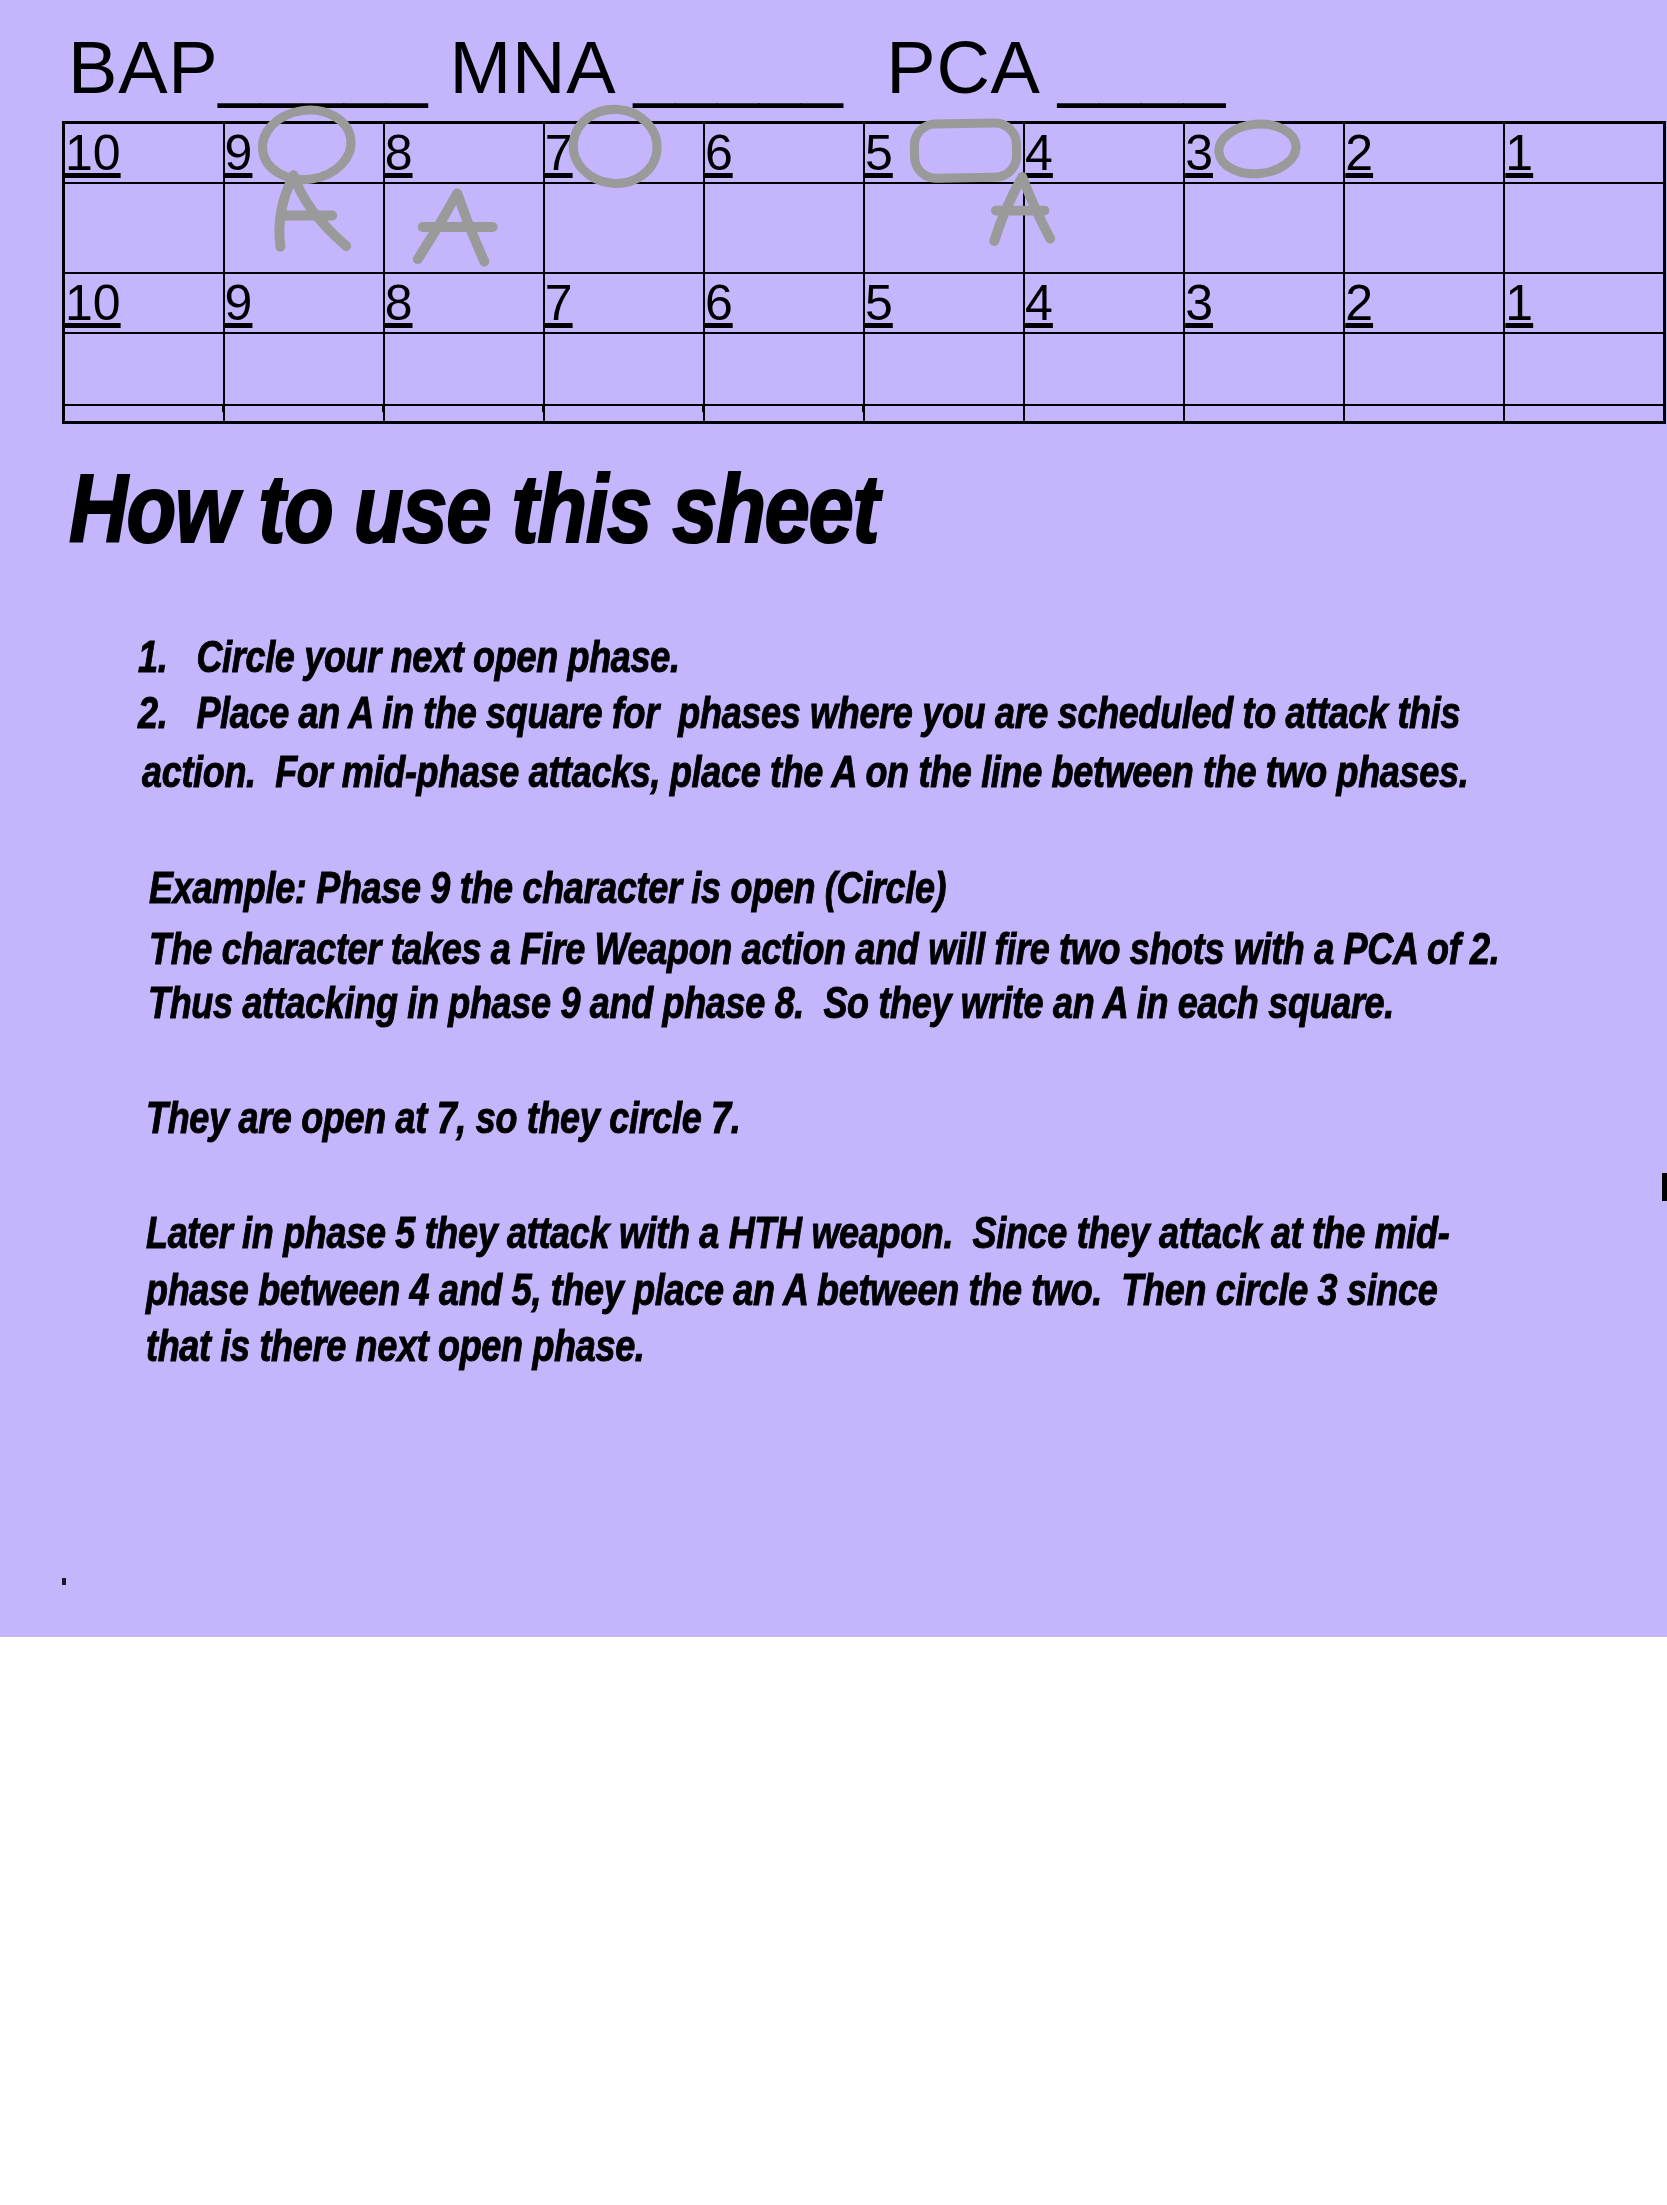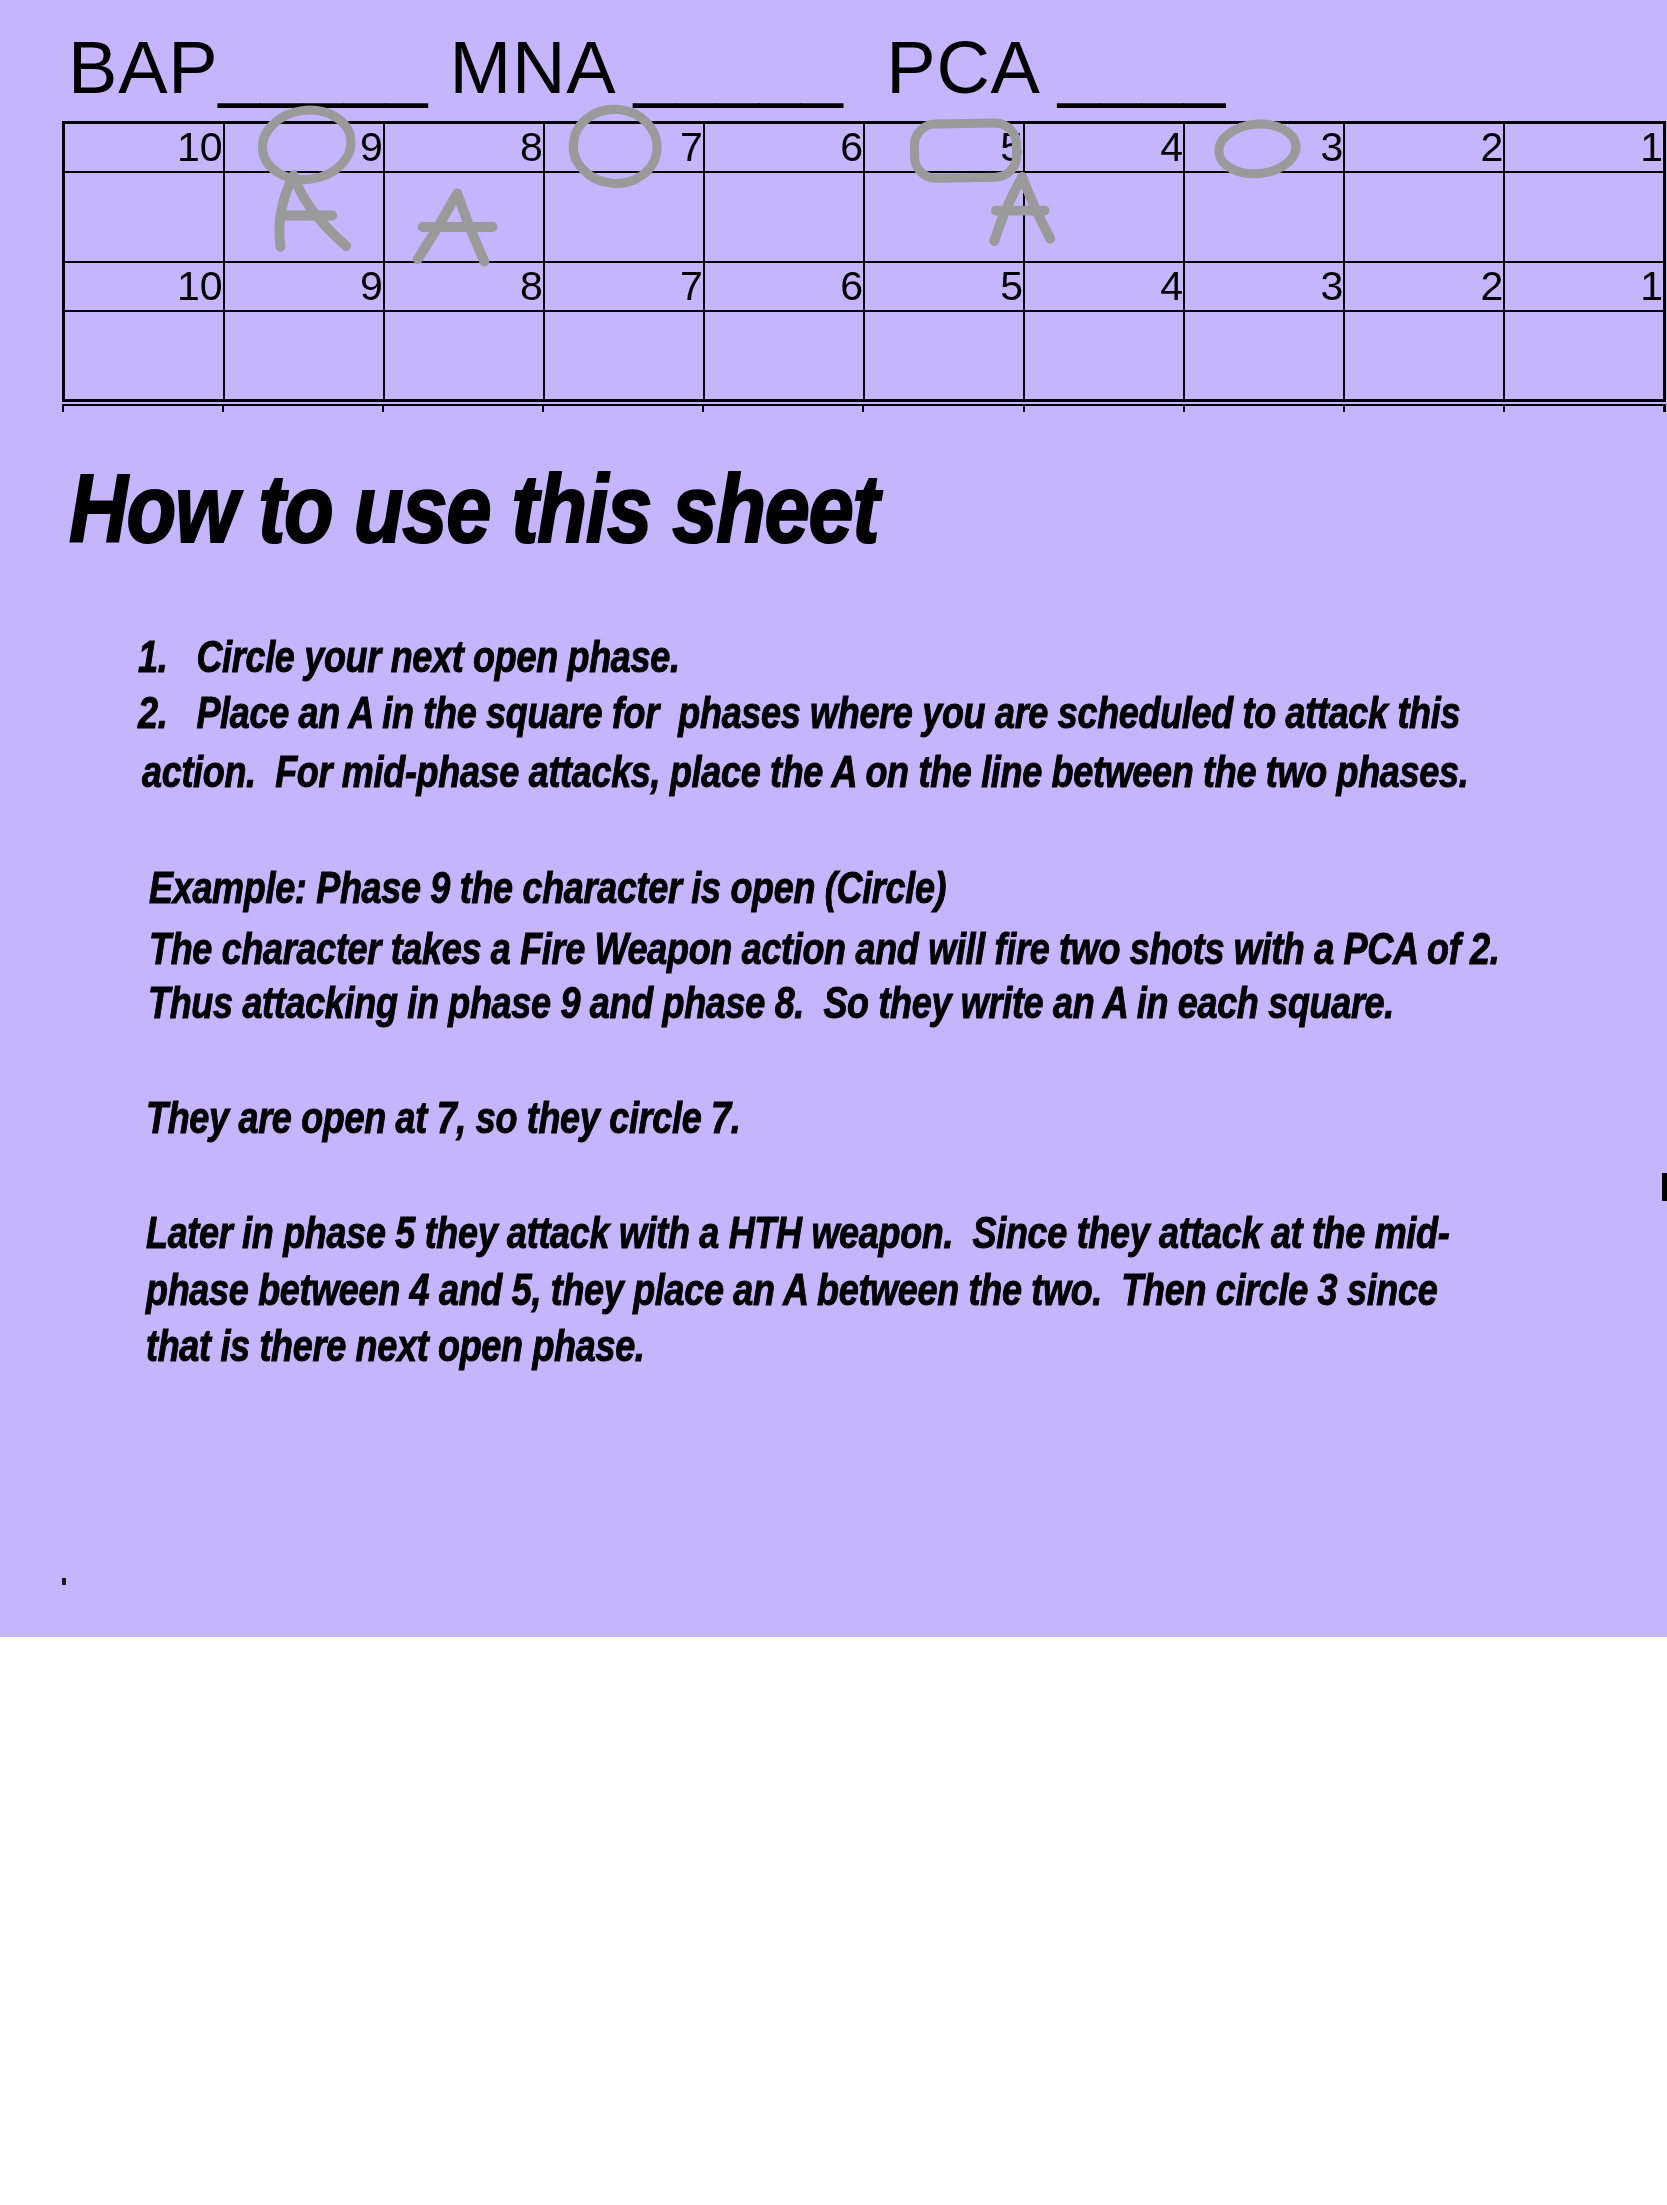--- a/index.html
+++ b/index.html
@@ -11,22 +11,22 @@
     position:absolute;left:68px;top:31px;
     font-size:74px;line-height:74px;letter-spacing:0.8px;white-space:pre;
   }
   table.phase-table{
     position:absolute;left:62px;top:121px;width:1604px;
     border-collapse:collapse;table-layout:fixed;
     border:3.3px solid #000;
   }
   table.phase-table td{
     border:2.5px solid #000;padding:0;
-    text-align:right;vertical-align:middle;
-    font-size:41px;color:#000;
+    text-align:left;vertical-align:middle;
+    font-size:50px;color:#000;text-decoration:underline;
   }
   .stub-row{
     position:absolute;left:62px;top:404px;width:1604px;height:8.2px;
     box-sizing:border-box;display:flex;
     border-top:2.5px solid #000;border-left:2.5px solid #000;border-right:3.3px solid #000;
   }
   .stub-row span{flex:1;border-right:2.5px solid #000;}
   .stub-row span:last-child{border-right:none;}
   svg.overlay{position:absolute;left:0;top:0;pointer-events:none;}
   .page-heading{

